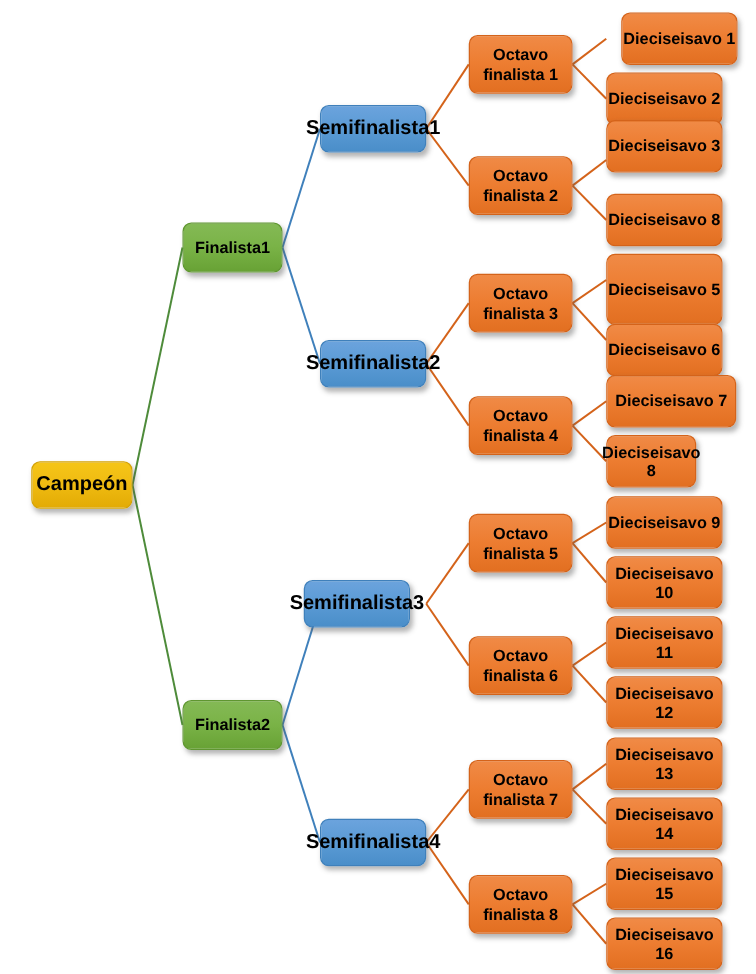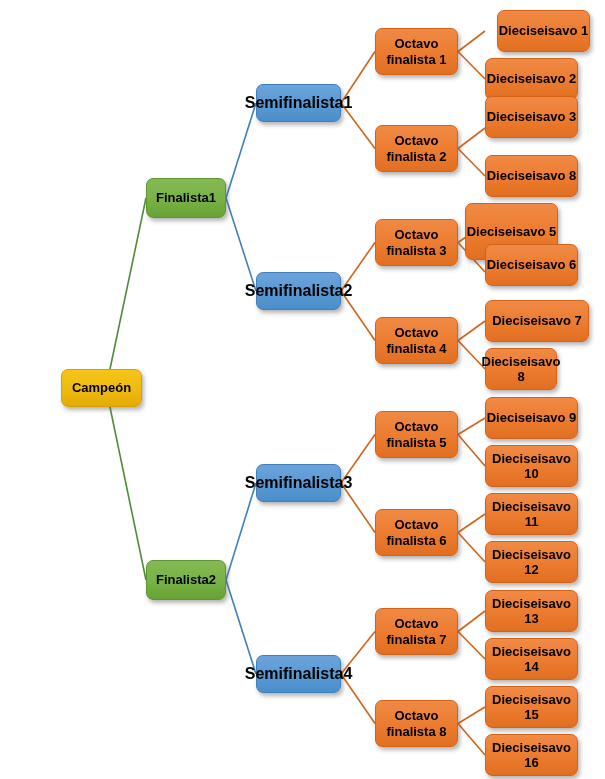--- a/index.html
+++ b/index.html
@@ -39,22 +39,21 @@
     font-weight: bold;
     line-height: 1.18;
     white-space: pre-line;
     box-shadow: 2px 3px 4px rgba(90,90,90,0.45);
     z-index: 3;
   }
 
   .node-champion {
     background: linear-gradient(to bottom, #f5c518 0%, #f0bc12 45%, #e3ab05 100%);
     border: 1px solid #d4a206;
-    font-size: 13px;
-    margin-left: 36px;
+    font-size: 16px;
   }
 
   .node-finalist {
     background: linear-gradient(to bottom, #84b955 0%, #7ab347 48%, #68a235 100%);
     border: 1px solid #5f9630;
     font-size: 13px;
   }
 
   .node-semifinalist {
     background: linear-gradient(to bottom, #6ba3dd 0%, #5b9bd5 48%, #4a8ec9 100%);
@@ -111,21 +110,21 @@
       <line x1="458" y1="723.5" x2="485" y2="707" stroke="#d4631a" stroke-width="1.6"></line>
       <line x1="458" y1="723.5" x2="485" y2="755" stroke="#d4631a" stroke-width="1.6"></line>
     </svg>
 
   <div id="node-layer">
       <div class="node node-champion" style="left: 25px; top: 369px; width: 81px; height: 38px;">Campeón</div>
       <div class="node node-finalist" style="left: 146px; top: 178px; width: 80px; height: 40px;">Finalista1</div>
       <div class="node node-finalist" style="left: 146px; top: 560px; width: 80px; height: 40px;">Finalista2</div>
       <div class="node node-semifinalist" style="left: 256px; top: 84px; width: 85px; height: 38px;">Semifinalista1</div>
       <div class="node node-semifinalist" style="left: 256px; top: 272px; width: 85px; height: 38px;">Semifinalista2</div>
-      <div class="node node-semifinalist" style="left: 256px; top: 464px; width: 85px; height: 38px;">Semifinalista3</div>
+      <div class="node node-semifinalist" style="left: 243px; top: 464px; width: 85px; height: 38px;">Semifinalista3</div>
       <div class="node node-semifinalist" style="left: 256px; top: 655px; width: 85px; height: 38px;">Semifinalista4</div>
       <div class="node node-quarter" style="left: 375px; top: 28px; width: 83px; height: 47px;">Octavo
 finalista 1</div>
       <div class="node node-quarter" style="left: 375px; top: 125px; width: 83px; height: 47px;">Octavo
 finalista 2</div>
       <div class="node node-quarter" style="left: 375px; top: 219px; width: 83px; height: 47px;">Octavo
 finalista 3</div>
       <div class="node node-quarter" style="left: 375px; top: 317px; width: 83px; height: 47px;">Octavo
 finalista 4</div>
       <div class="node node-quarter" style="left: 375px; top: 411px; width: 83px; height: 47px;">Octavo
@@ -133,22 +132,22 @@
       <div class="node node-quarter" style="left: 375px; top: 509px; width: 83px; height: 47px;">Octavo
 finalista 6</div>
       <div class="node node-quarter" style="left: 375px; top: 608px; width: 83px; height: 47px;">Octavo
 finalista 7</div>
       <div class="node node-quarter" style="left: 375px; top: 700px; width: 83px; height: 47px;">Octavo
 finalista 8</div>
       <div class="node node-round16" style="left: 485px; top: 10px; width: 93px; height: 42px; margin-left: 12px;">Dieciseisavo 1</div>
       <div class="node node-round16" style="left: 485px; top: 58px; width: 93px; height: 42px;">Dieciseisavo 2</div>
       <div class="node node-round16" style="left: 485px; top: 96px; width: 93px; height: 42px;">Dieciseisavo 3</div>
       <div class="node node-round16" style="left: 485px; top: 155px; width: 93px; height: 42px;">Dieciseisavo 8</div>
-      <div class="node node-round16" style="left: 465px; top: 203px; width: 93px; height: 57px;">Dieciseisavo 5</div>
-      <div class="node node-round16" style="left: 485px; top: 244px; width: 93px; height: 42px;">Dieciseisavo 6</div>
+      <div class="node node-round16" style="left: 485px; top: 203px; width: 93px; height: 57px;">Dieciseisavo 5</div>
+      <div class="node node-round16" style="left: 485px; top: 259px; width: 93px; height: 42px;">Dieciseisavo 6</div>
       <div class="node node-round16" style="left: 485px; top: 300px; width: 104px; height: 42px;">Dieciseisavo 7</div>
       <div class="node node-round16" style="left: 485px; top: 348px; width: 72px; height: 42px;">Dieciseisavo 8</div>
       <div class="node node-round16" style="left: 485px; top: 397px; width: 93px; height: 42px;">Dieciseisavo 9</div>
       <div class="node node-round16" style="left: 485px; top: 445px; width: 93px; height: 42px;">Dieciseisavo
 10</div>
       <div class="node node-round16" style="left: 485px; top: 493px; width: 93px; height: 42px;">Dieciseisavo
 11</div>
       <div class="node node-round16" style="left: 485px; top: 541px; width: 93px; height: 42px;">Dieciseisavo
 12</div>
       <div class="node node-round16" style="left: 485px; top: 590px; width: 93px; height: 42px;">Dieciseisavo

